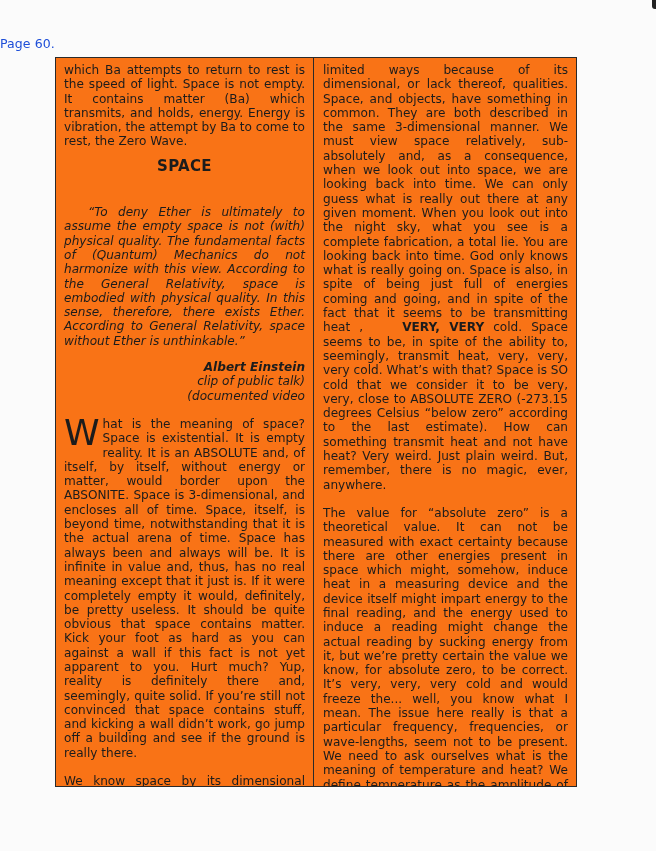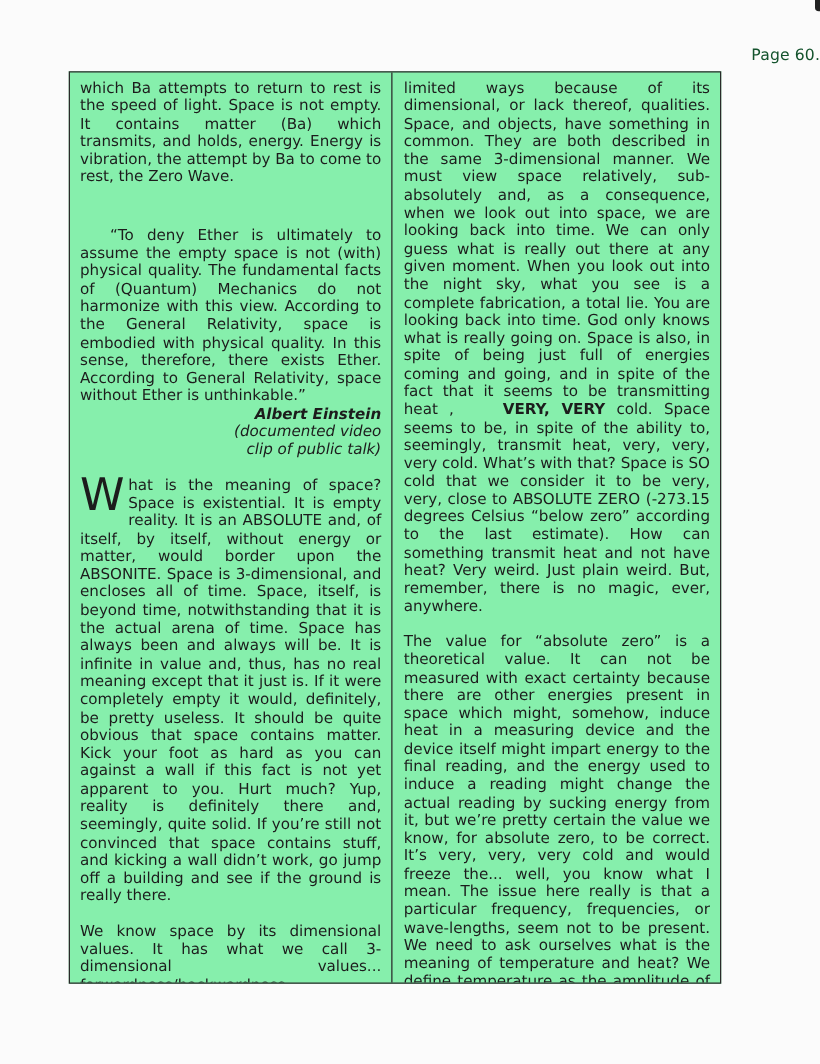--- a/index.html
+++ b/index.html
@@ -13,33 +13,33 @@
     position: relative;
     overflow: hidden;
     font-family: "DejaVu Sans", sans-serif;
     color: #1c1c1c;
   }
   .page-number {
     position: absolute;
     top: 36px;
     left: 0;
     width: 656px;
-    text-align: right;
+    text-align: left;
     font-size: 12.5px;
-    color: #14532d;
+    color: #1d4ed8;
     letter-spacing: 0.1px;
   }
   .content-box {
     position: absolute;
     left: 55px;
     top: 57px;
     width: 520px;
     height: 728px;
     border: 1.3px solid #2a2a2a;
-    background: #86efac;
+    background: #f97316;
     display: flex;
   }
   .column {
     box-sizing: border-box;
     height: 100%;
     overflow: hidden;
     font-size: 12.1px;
     line-height: 14.3px;
     text-align: justify;
     hyphens: manual;
@@ -61,25 +61,27 @@
   }
   .section-heading {
     font-family: "DejaVu Sans", sans-serif;
     font-weight: bold;
     font-size: 15px;
     text-align: center;
     margin: 10px 0 12px 0;
     letter-spacing: 0.3px;
   }
   .quote {
+    font-style: italic;
     text-indent: 24px;
     margin-top: 32px;
   }
   .attribution {
     text-align: right;
+    margin-top: 12px;
   }
   .attribution .author {
     font-weight: bold;
     font-style: italic;
     display: block;
   }
   .attribution .source {
     font-style: italic;
     display: block;
   }
@@ -111,27 +113,28 @@
 
 <div class="corner-mark"></div>
 
 <div class="page-number">Page 60.</div>
 
 <div class="content-box">
 
   <div class="column col-left">
     <p>which Ba attempts to return to rest is the speed of light.  Space is not empty.  It contains matter (Ba) which transmits, and holds, energy.  Energy is vibration, the attempt by Ba to come to rest, the Zero Wave.</p>
 
+    <div class="section-heading">SPACE</div>
 
     <p class="quote">“To deny Ether is ultimately to assume the empty space is not (with) physical quality. The fundamental facts of (Quantum) Mechanics do not harmonize with this view. According to the General Relativity, space is embodied with physical quality. In this sense, therefore, there exists Ether. According to General Relativity, space without Ether is unthinkable.”</p>
 
     <div class="attribution">
       <span class="author">Albert Einstein</span>
+      <span class="source">clip of public talk)</span>
       <span class="source">(documented video</span>
-      <span class="source">clip of public talk)</span>
     </div>
 
     <p class="para-gap">
       <span class="dropcap">W</span><span>hat is the meaning of space?  Space is existential.  It is empty reality.  It  is an ABSOLUTE and, of  itself, by itself, without energy or matter, would border  upon the ABSONITE.  Space is 3-dimensional,   and encloses all of time.  Space, itself, is beyond time, notwithstanding that it is  the actual arena of time.  Space  has  always been and always will be.  It is infinite in value and, thus, has no real  meaning except that it just  is.  If it were completely empty it would, definitely, be pretty useless.  It should  be quite obvious that space contains matter.  Kick your  foot as hard as you can against a wall if this fact  is not yet apparent to you.  Hurt much? Yup, reality is definitely there and, seemingly, quite solid.  If you’re still not convinced that space contains stuff,  and kicking a wall  didn’t  work, go jump off a building and see  if the ground  is  really  there.</span>
     </p>
 
     <p class="para-gap">We know space by its dimensional values. It has what we call  3-dimensional values...  forwardness/backwardness, upness/down-ness, and side-to-sided-ness (left/right).  We can only know space in</p>
   </div>
 
   <div class="column col-right">

